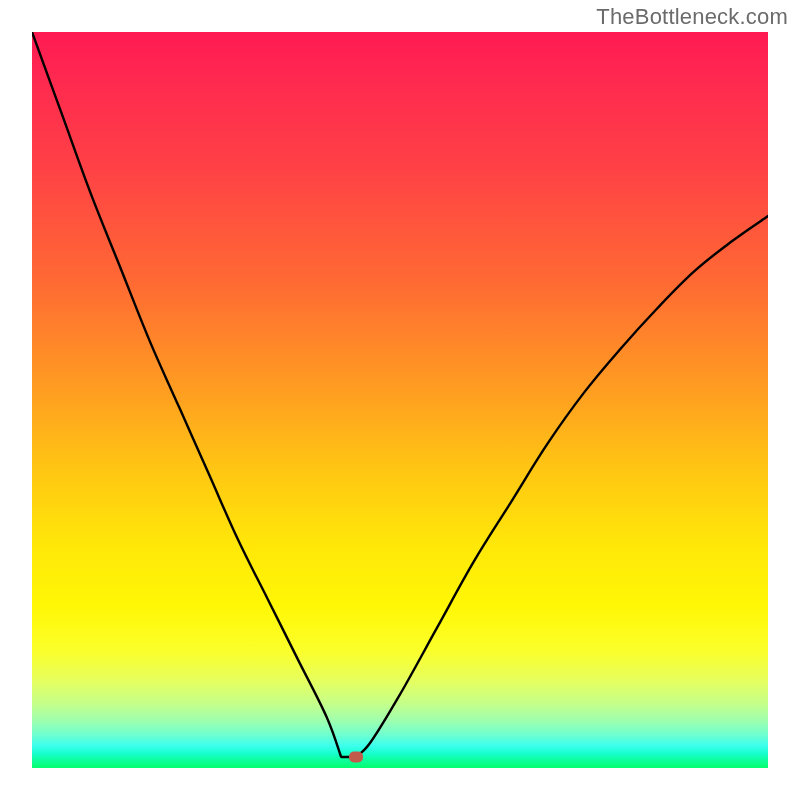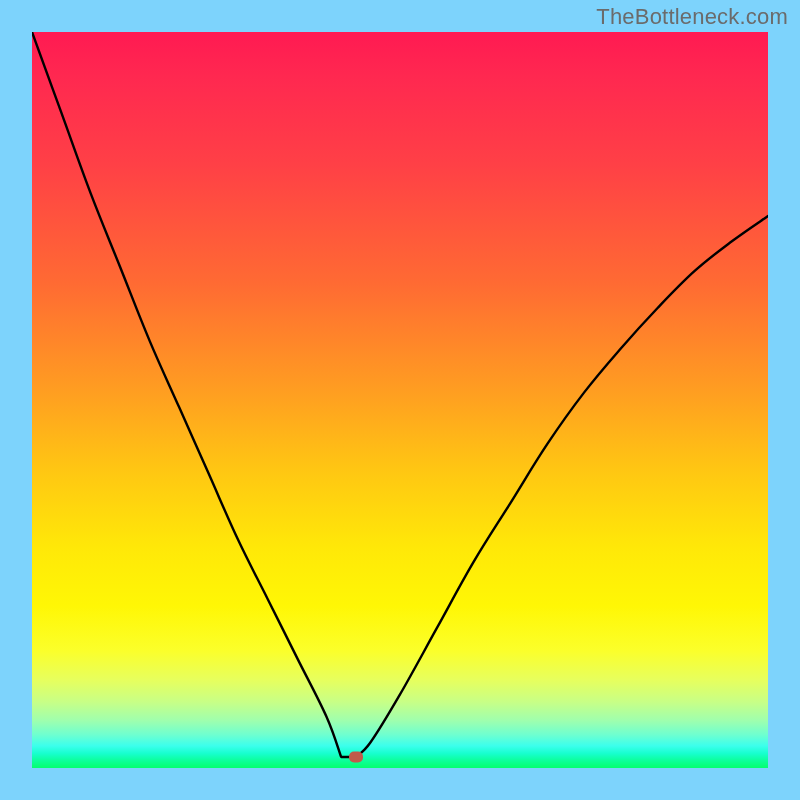--- a/index.html
+++ b/index.html
@@ -12,21 +12,21 @@
     height: 800px;
     background: #000;
     font-family: Arial, Helvetica, sans-serif;
     overflow: hidden;
     position: relative;
   }
   .container {
     width: 800px;
     height: 800px;
     position: relative;
-    background: #7dd3fc;
+    background: #ffffff;
   }
   .watermark {
     position: absolute;
     top: 4px;
     right: 12px;
     color: #6b6b6b;
     font-size: 22px;
     font-weight: 500;
     letter-spacing: 0.2px;
     z-index: 10;

